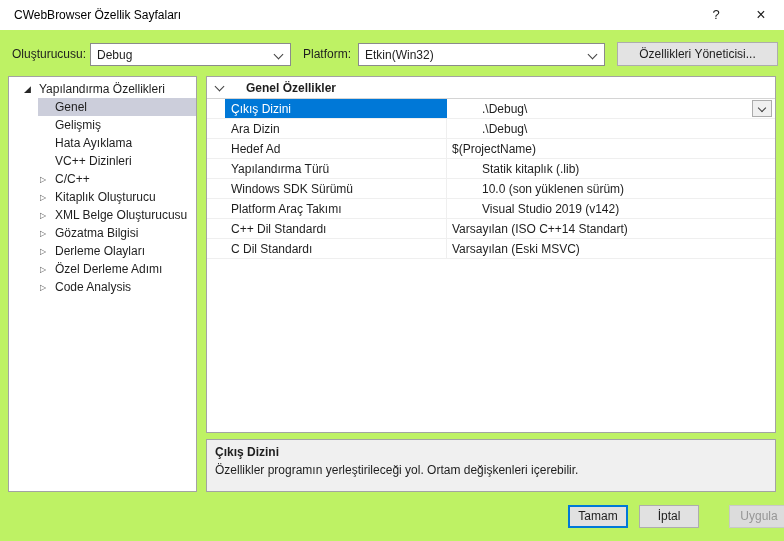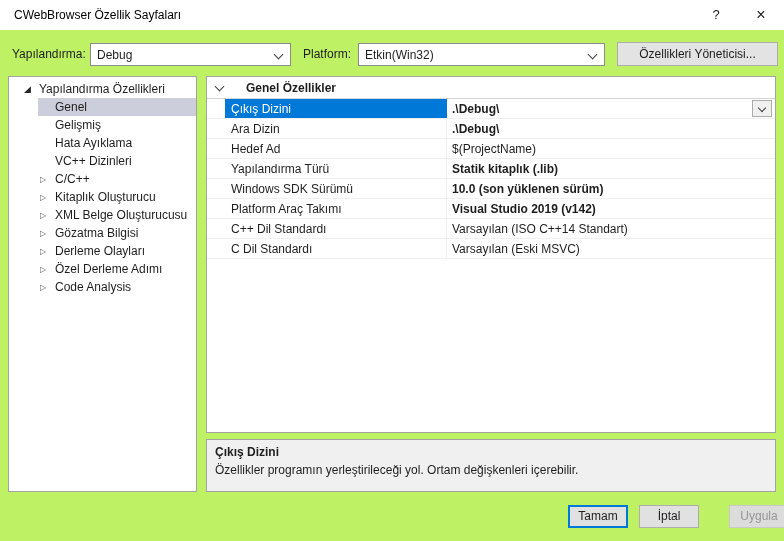--- a/index.html
+++ b/index.html
@@ -46,21 +46,21 @@
         border:1px solid #a3a3a3;box-sizing:border-box;overflow:hidden;}
   #grid-header{height:21px;display:flex;align-items:center;border-bottom:1px solid #d4d4d4;gap:12px;}
   #grid-header .chev{margin-left:9px;margin-top:-2px;}
   #grid-header-label{font-weight:bold;margin-left:11px;}
   .grid-row{height:19px;display:flex;align-items:stretch;border-bottom:1px solid #efefef;position:relative;}
   .grid-gutter{flex:0 0 18px;}
   .grid-name{flex:0 0 222px;display:flex;align-items:center;padding-left:6px;box-sizing:border-box;
         border-right:1px solid #efefef;}
   .grid-row.selected .grid-name{background:#0078d7;color:#ffffff;border-right:none;}
   .grid-value{flex:1 1 auto;display:flex;align-items:center;padding-left:5px;}
-  .grid-value.bold{font-weight:bold;}
+  .grid-value.bold{font-weight:normal;margin-left:30px;}
   .row-dropdown{position:absolute;right:3px;top:1px;width:20px;height:17px;background:#f0f0f0;
         border:1px solid #acacac;box-sizing:border-box;}
   .row-dropdown .chev{position:absolute;left:6px;top:4px;width:5px;height:5px;}
 
   
   #desc-box{position:absolute;left:206px;top:439px;width:570px;height:53px;background:#f0f0f0;
         border:1px solid #a3a3a3;box-sizing:border-box;padding:5px 10px 0 8px;}
   #desc-title{font-weight:bold;margin-bottom:4px;}
 
   
@@ -74,21 +74,21 @@
 <body>
 
 <div id="dialog">
 
   <div id="titlebar">
     <span id="title-text">CWebBrowser Özellik Sayfaları</span>
     <span id="help-btn" class="titlebar-btn">?</span>
     <span id="close-btn" class="titlebar-btn">×</span>
   </div>
 
-  <span id="config-label" class="tb-label">Yapılandırma:</span>
+  <span id="config-label" class="tb-label">Oluşturucusu:</span>
   <div id="config-combo" class="combo">
     <span>Debug</span>
     <span class="chev"></span>
   </div>
   <span id="platform-label" class="tb-label">Platform:</span>
   <div id="platform-combo" class="combo">
     <span>Etkin(Win32)</span>
     <span class="chev"></span>
   </div>
   <div id="config-manager-btn">Özellikleri Yöneticisi...</div>

